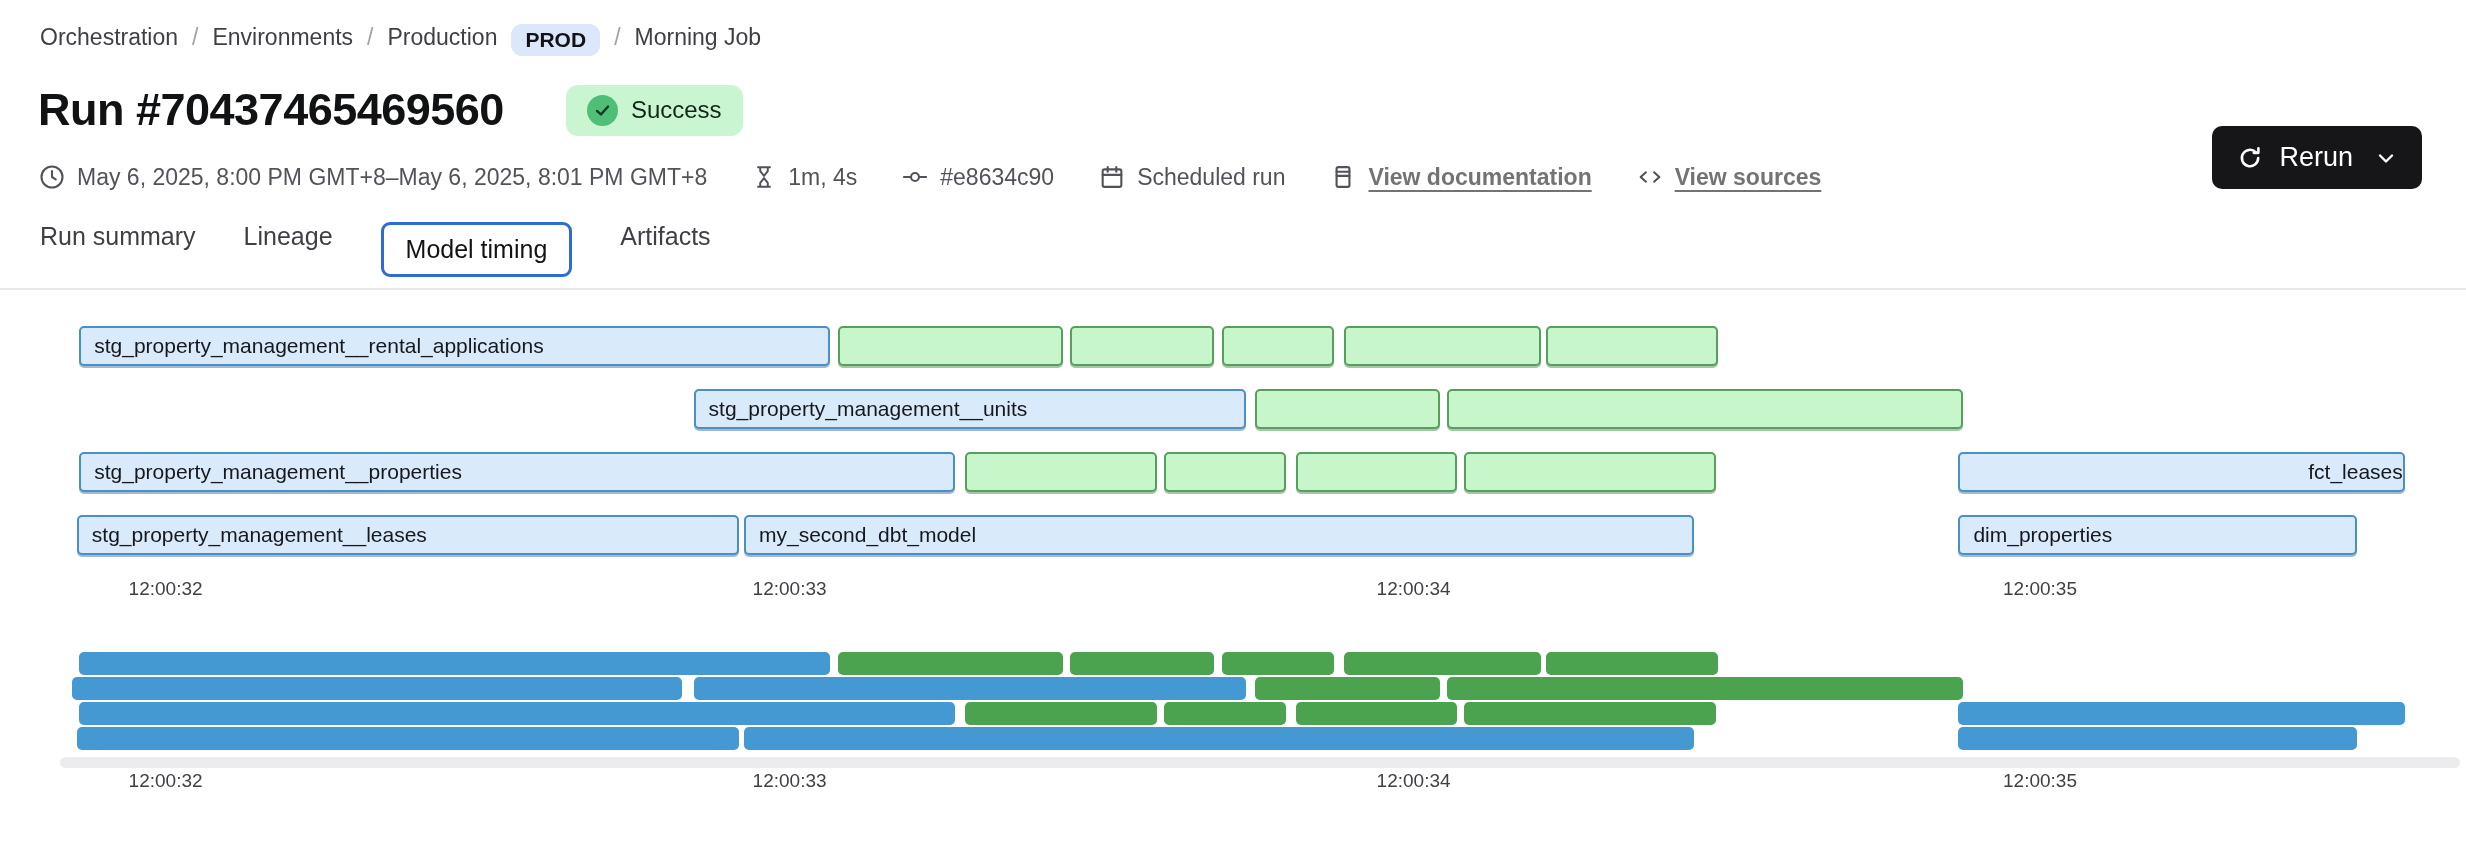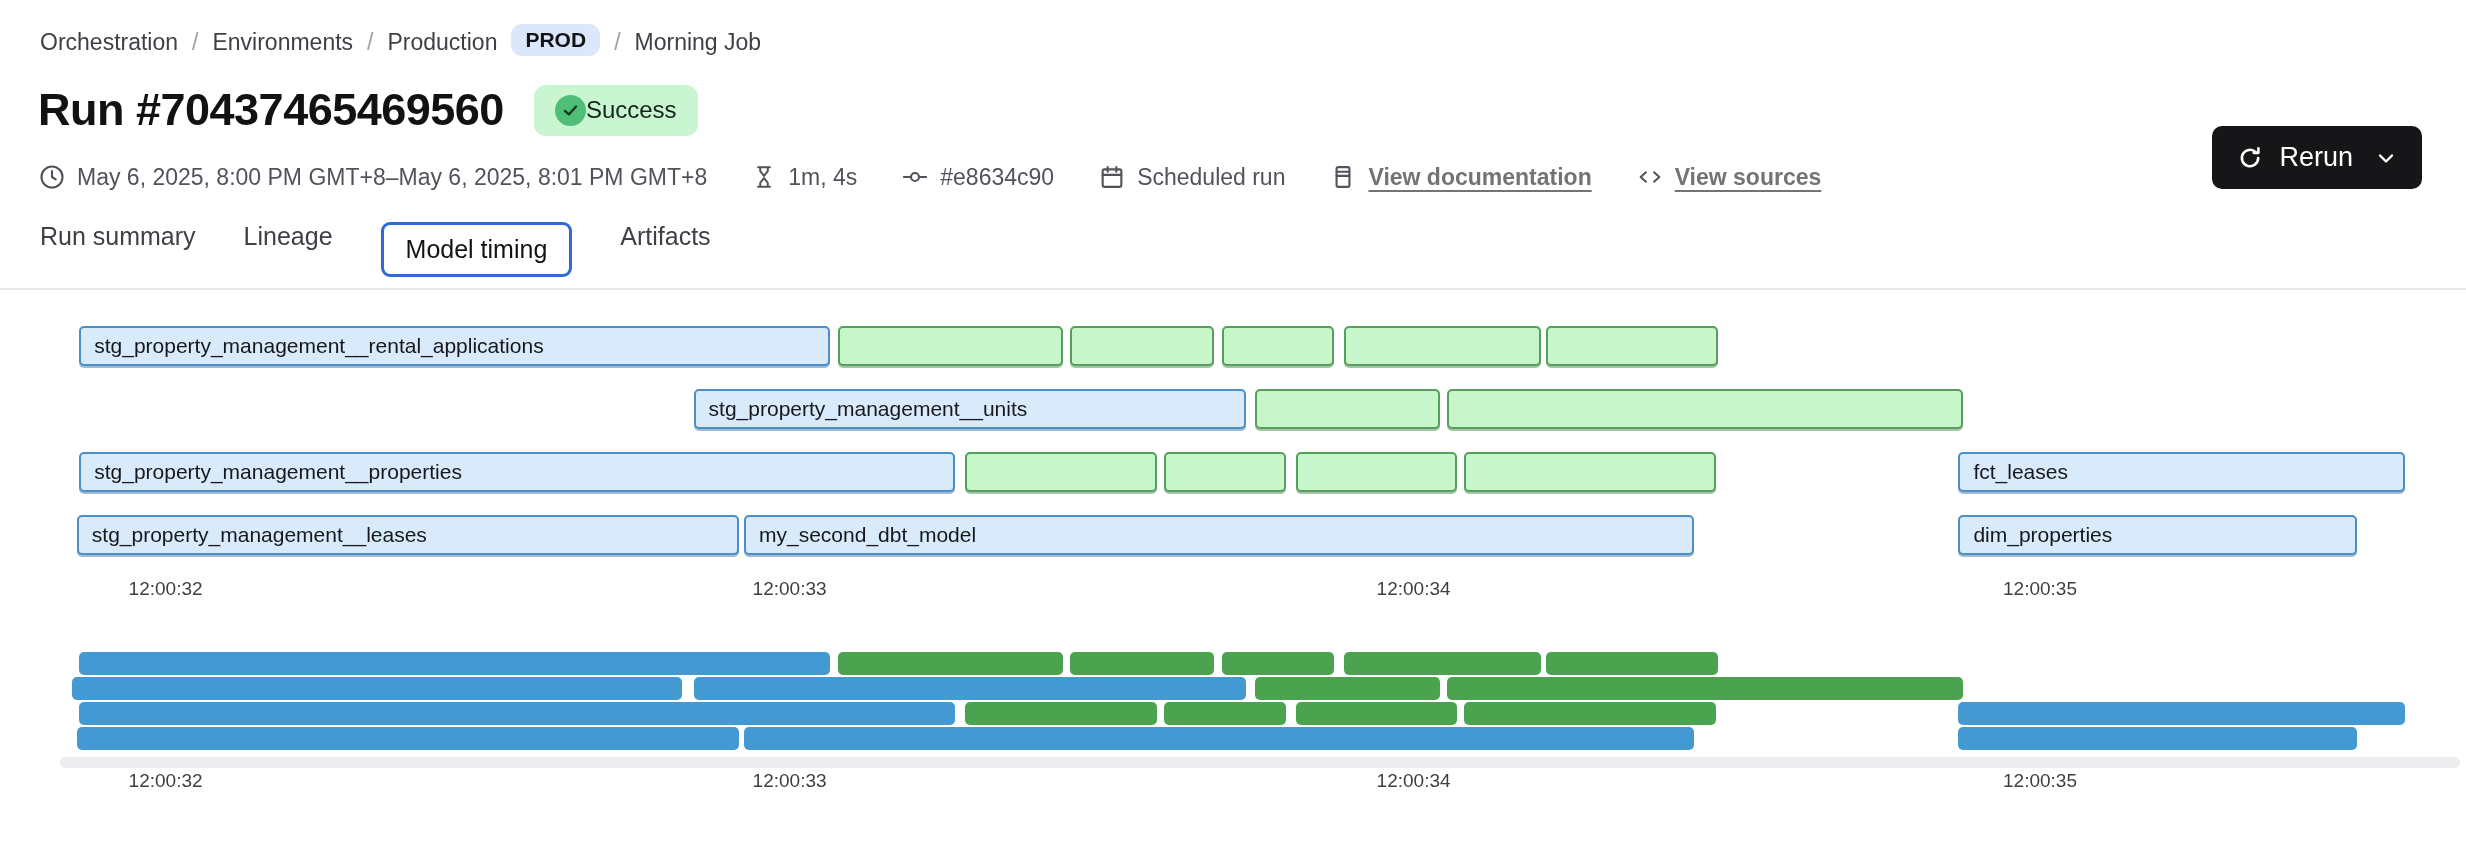--- a/index.html
+++ b/index.html
@@ -8,39 +8,39 @@
     overflow: hidden;
     background: #ffffff;
     font-family: "Liberation Sans", sans-serif;
     color: #18181b;
   }
   .page { position: relative; width: 2466px; height: 842px; }
 
   
   .breadcrumb {
     position: absolute; top: 24px; left: 40px;
-    display: flex; align-items: flex-end; gap: 14px;
+    display: flex; align-items: flex-start; gap: 14px;
     font-size: 23px; color: #3f3f46; font-weight: 500;
   }
   .breadcrumb .sep { color: #a1a1aa; font-weight: 400; }
   .env-badge {
     background: #dbe8fb; color: #131316; font-weight: 700;
     font-size: 21px; padding: 4px 14px; border-radius: 11px;
   }
 
   
   .header-row {
     position: absolute; top: 84px; left: 38px;
     display: flex; align-items: center; gap: 30px;
   }
   .run-title { font-size: 45px; font-weight: 700; color: #111214; letter-spacing: -0.5px; }
   .status-badge {
-    display: flex; align-items: center; 
+    display: flex; align-items: center; gap: 13px;
     background: #c9f6d1; border-radius: 12px;
-    padding: 10px 21px; font-size: 24px; font-weight: 500; color: #14241a;
+    padding: 10px 21px; font-size: 24px; font-weight: 500; color: #14241a; margin-left: 32px;
   }
   .status-circle {
     width: 31px; height: 31px; border-radius: 50%;
     background: #4fbe77; display: flex; align-items: center; justify-content: center;
   }
   .status-circle svg { stroke: #123a20; }
 
   
   .rerun-btn {
     position: absolute; top: 126px; right: 44px; height: 63px;
@@ -240,21 +240,21 @@
         <div class="gantt-bar green" style="left: 57.8%; width: 21.5%;"></div>
       </div>
       <div class="gantt-row">
         <div class="gantt-bar blue" style="left: 0.8%; width: 36.5%;">
           <span class="bar-label">stg_property_management__properties</span>
         </div>
         <div class="gantt-bar green" style="left: 37.7%; width: 8%;"></div>
         <div class="gantt-bar green" style="left: 46%; width: 5.1%;"></div>
         <div class="gantt-bar green" style="left: 51.5%; width: 6.7%;"></div>
         <div class="gantt-bar green" style="left: 58.5%; width: 10.5%;"></div>
-        <div class="gantt-bar blue" style="left: 79.1%; width: 18.6%;">
+        <div class="gantt-bar blue" style="left: 79.1%; width: 18.6%; text-align: right;">
           <span class="bar-label">fct_leases</span>
         </div>
       </div>
       <div class="gantt-row">
         <div class="gantt-bar blue" style="left: 0.7%; width: 27.6%;">
           <span class="bar-label">stg_property_management__leases</span>
         </div>
         <div class="gantt-bar blue" style="left: 28.5%; width: 39.6%;">
           <span class="bar-label">my_second_dbt_model</span>
         </div>

